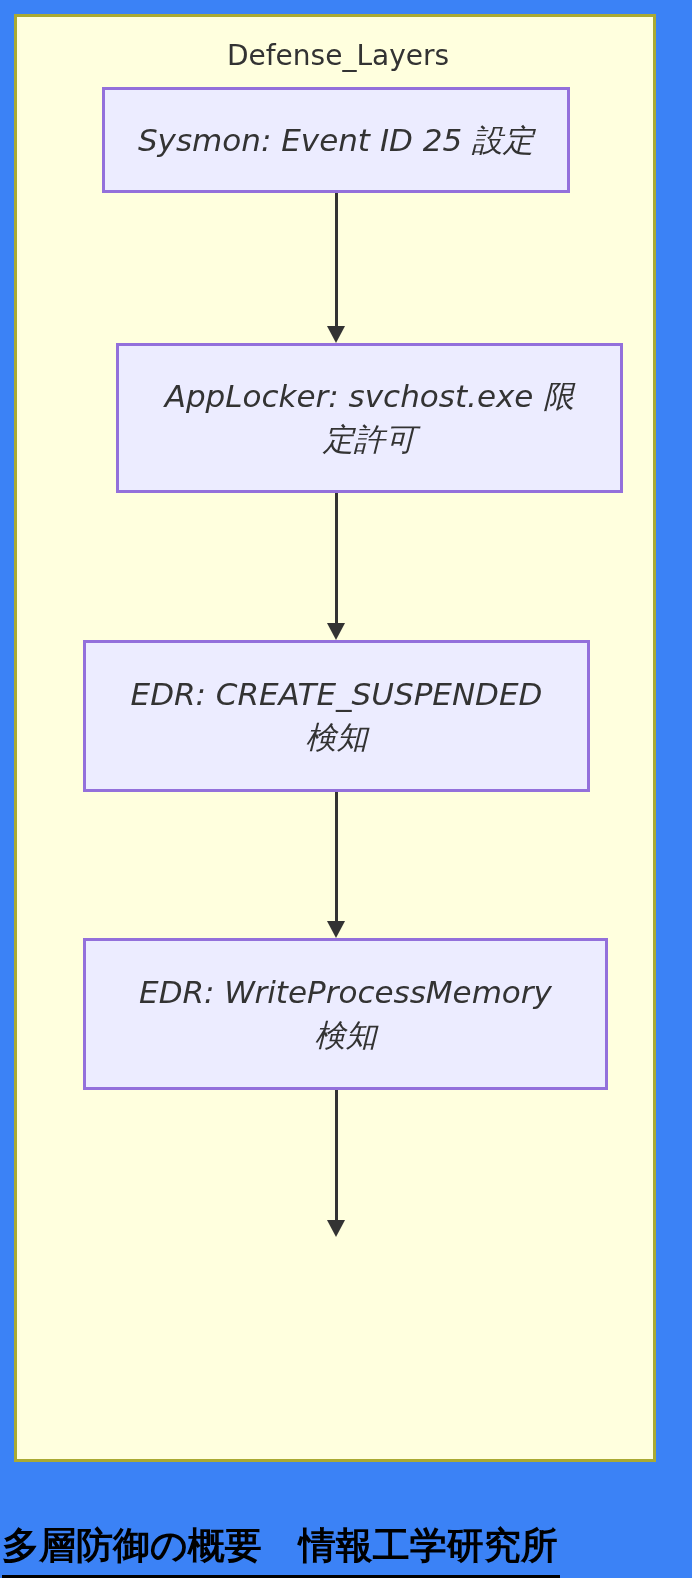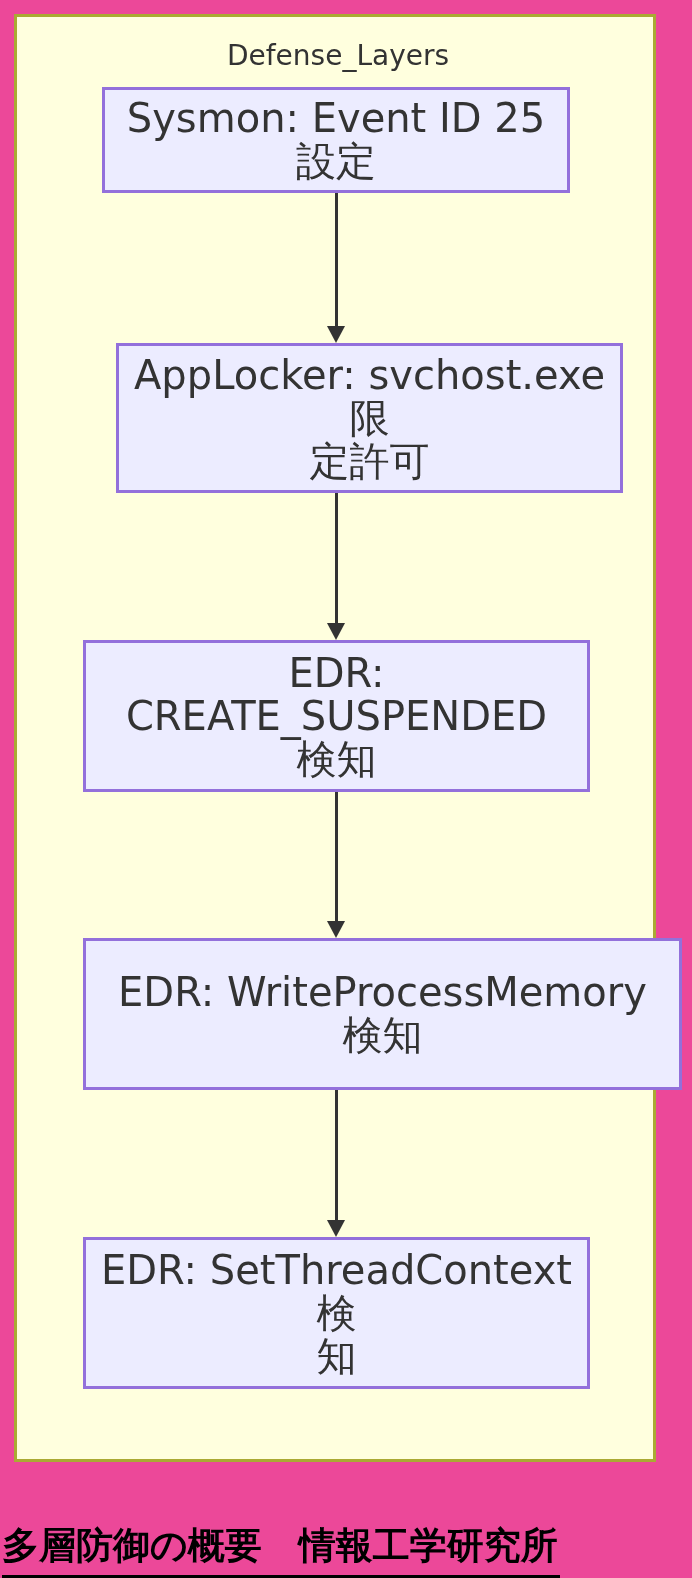--- a/index.html
+++ b/index.html
@@ -5,21 +5,21 @@
   html, body {
     margin: 0;
     padding: 0;
     background: #ffffff;
     font-family: "DejaVu Sans", "Liberation Sans", sans-serif;
   }
   .stage {
     position: relative;
     width: 692px;
     height: 1578px;
-    background: #ec4899;
+    background: #3b82f6;
     overflow: hidden;
   }
   
   .cluster {
     position: absolute;
     left: 14px;
     top: 14px;
     width: 642px;
     height: 1448px;
     box-sizing: border-box;
@@ -35,32 +35,33 @@
     font-size: 28px;
     color: #333333;
   }
   
   .node {
     position: absolute;
     box-sizing: border-box;
     background: #ececff;
     border: 3px solid #9370db;
     color: #333333;
-    font-size: 40px;
+    font-size: 31px;
     line-height: 43px;
     display: flex;
     flex-direction: column;
     align-items: center;
     justify-content: center;
     text-align: center;
+    font-style: italic;
   }
   .n1 { left: 102px; top: 87px;  width: 468px; height: 106px; }
   .n2 { left: 83px;  top: 343px; width: 507px; height: 150px; margin-left: 33px; }
   .n3 { left: 83px;  top: 640px; width: 507px; height: 152px; }
-  .n4 { left: 83px;  top: 938px; width: 599px; height: 152px; }
+  .n4 { left: 83px;  top: 938px; width: 525px; height: 152px; }
   .n5 { left: 83px;  top: 1237px; width: 507px; height: 152px; }
   
   .arrow {
     position: absolute;
     left: 327px;
     width: 18px;
   }
   .a1 { top: 193px;  height: 150px; }
   .a2 { top: 493px;  height: 147px; }
   .a3 { top: 792px;  height: 146px; }
@@ -138,20 +139,16 @@
   <div class="node n4">
     <span>EDR: WriteProcessMemory</span>
     <span>検知</span>
   </div>
 
   <div class="arrow a4">
     <div class="arrow-line"></div>
     <div class="arrow-head"></div>
   </div>
 
-  <div class="node n5">
-    <span>EDR: SetThreadContext 検</span>
-    <span>知</span>
-  </div>
 
   <div class="caption">多層防御の概要　情報工学研究所</div>
 
 </div>
 
 </body></html>

